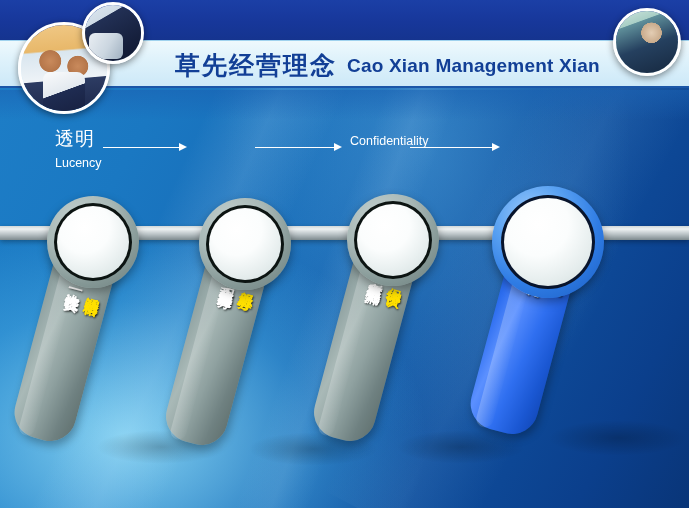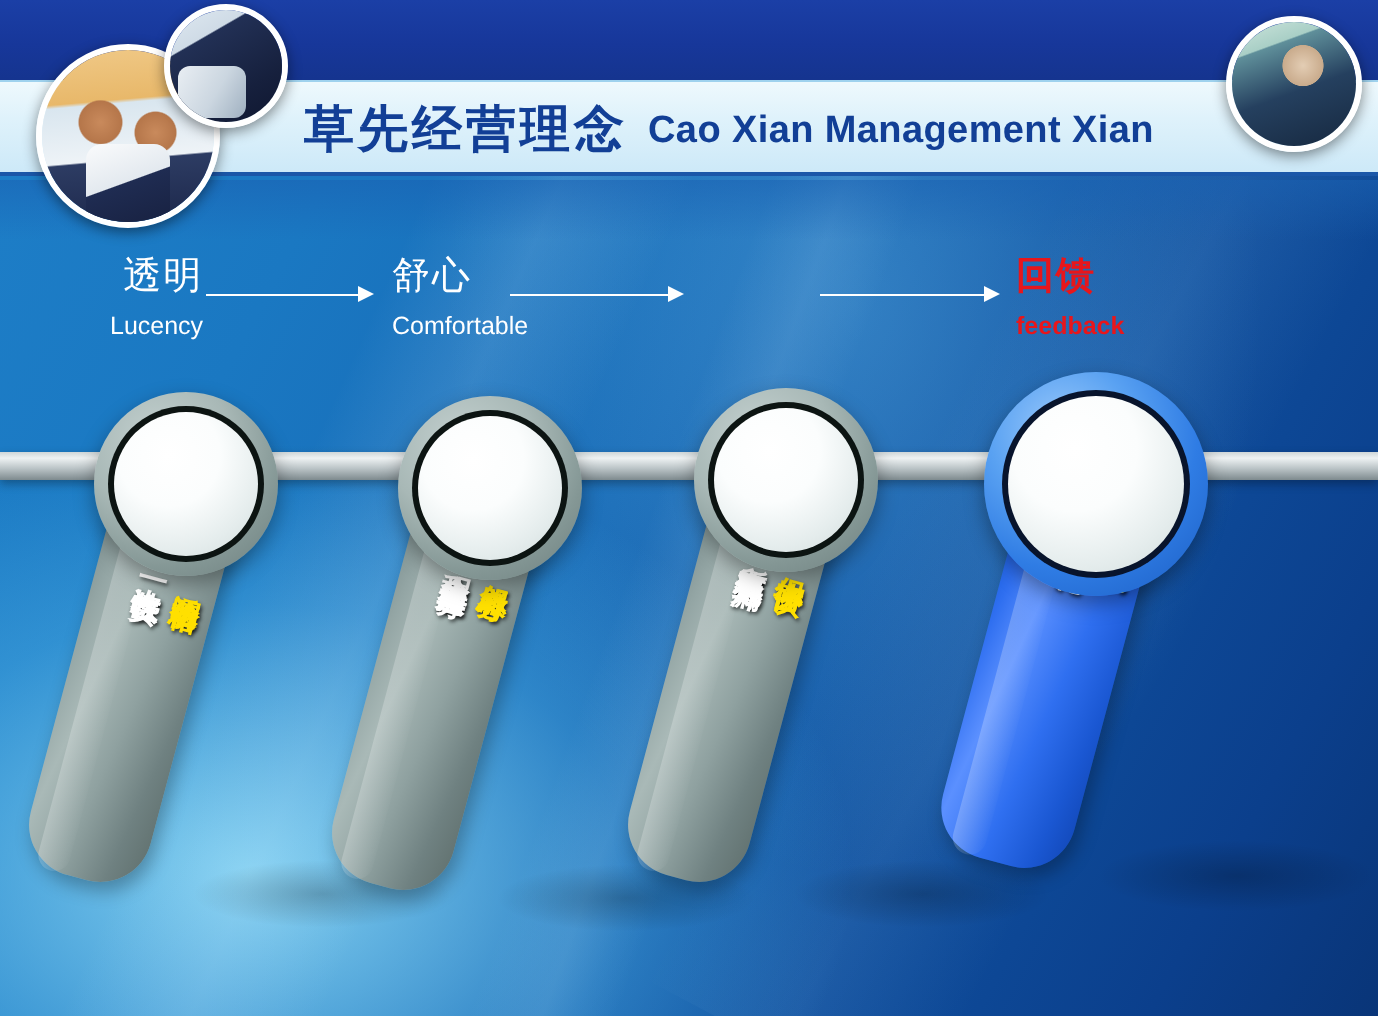--- a/index.html
+++ b/index.html
@@ -44,21 +44,21 @@
   .hdr-bottom {
     position: absolute; left: 0; top: 90px; width: 689px; height: 30px;
     background: linear-gradient(180deg, rgba(26,97,178,0.55) 0%, rgba(26,97,178,0.0) 100%);
   }
   .title-wrap {
     position: absolute; left: 152px; top: 42px; height: 46px;
     display: flex; align-items: center; gap: 10px; z-index: 6;
   }
   .title-cn {
     font-size: 25px; font-weight: 700; color: #123f96;
-    letter-spacing: 2px; line-height: 1;
+    letter-spacing: 2px; line-height: 1; margin-left: 23px;
   }
   .title-en {
     font-size: 19px; font-weight: 700; color: #123f96;
     letter-spacing: 0.2px; line-height: 1;
   }
 
   
   .photo {
     position: absolute; border-radius: 50%; overflow: hidden;
     border: 3px solid #ffffff;
@@ -218,49 +218,42 @@
     </div>
   <div class="photo p2">
       <div class="ph-inner"></div>
     </div>
   <div class="photo p3">
       <div class="ph-inner"></div>
     </div>
 
   <div class="flow">
 
-    <div class="flow-step" style="left:55px;text-align:right;">
+    <div class="flow-step" style="left:55px;">
       <div class="flow-cn">透明</div>
       <div class="flow-en">Lucency</div>
     </div>
     <div class="arrow" style="left:103px; width:84px;">
       <div class="shaft"></div>
         <div class="head"></div>
     </div>
 
-    <div class="flow-step" style="left:196px;">
-      <div class="flow-cn">舒心</div>
-      <div class="flow-en">Comfortable</div>
-    </div>
     <div class="arrow" style="left:255px; width:87px;">
       <div class="shaft"></div>
         <div class="head"></div>
     </div>
 
     <div class="flow-step" style="left:350px;">
+      <div class="flow-en">Confidentiality</div>
     </div>
     <div class="arrow" style="left:410px; width:90px;">
       <div class="shaft"></div>
         <div class="head"></div>
     </div>
 
-    <div class="flow-step final" style="left:508px;">
-      <div class="flow-cn">回馈</div>
-      <div class="flow-en">feedback</div>
-    </div>
   </div>
 
   <div class="rod"></div>
 
   <div class="shadow-ell" style="left:96px; top:430px; width:130px; height:34px;"></div>
   <div class="pill gray" style="left:62px; top:236px; width:62px; height:210px; transform: rotate(15deg);">
     <div class="stem" style="width:62px; height:210px;"></div>
     <div class="stem-text head-txt" style="right:6px; top:48px;">透明价格</div>
     <div class="stem-text body-txt" style="right:26px; top:48px;">一次性收费</div>
   </div>

